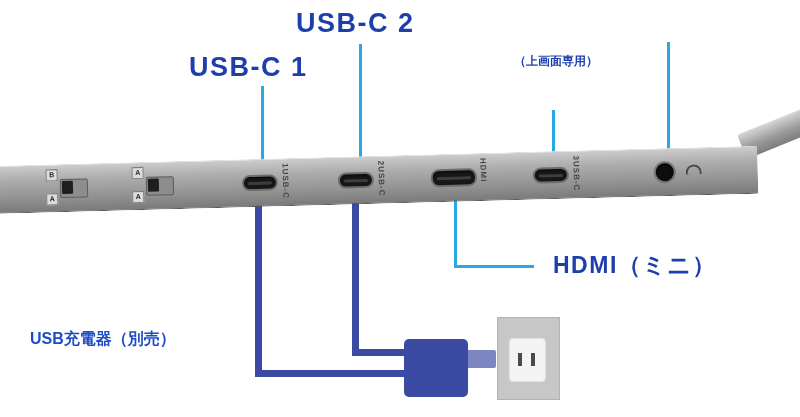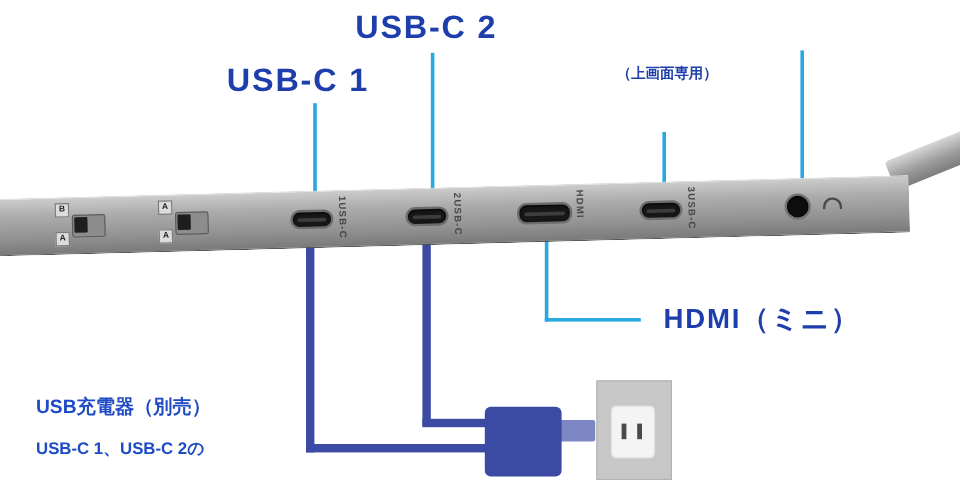--- a/index.html
+++ b/index.html
@@ -149,16 +149,15 @@
 
   <div class="outlet">
     <div class="outlet-plate">
       <span class="slot" style="left:9px;"></span>
       <span class="slot" style="left:22px;"></span>
     </div>
   </div>
 
   <div class="note">
     <div class="note-title">USB充電器（別売）</div>
-    <div class="note-line">USB-C 1、USB-C 2の</div>
   </div>
 
 </div>
 
 </body></html>

